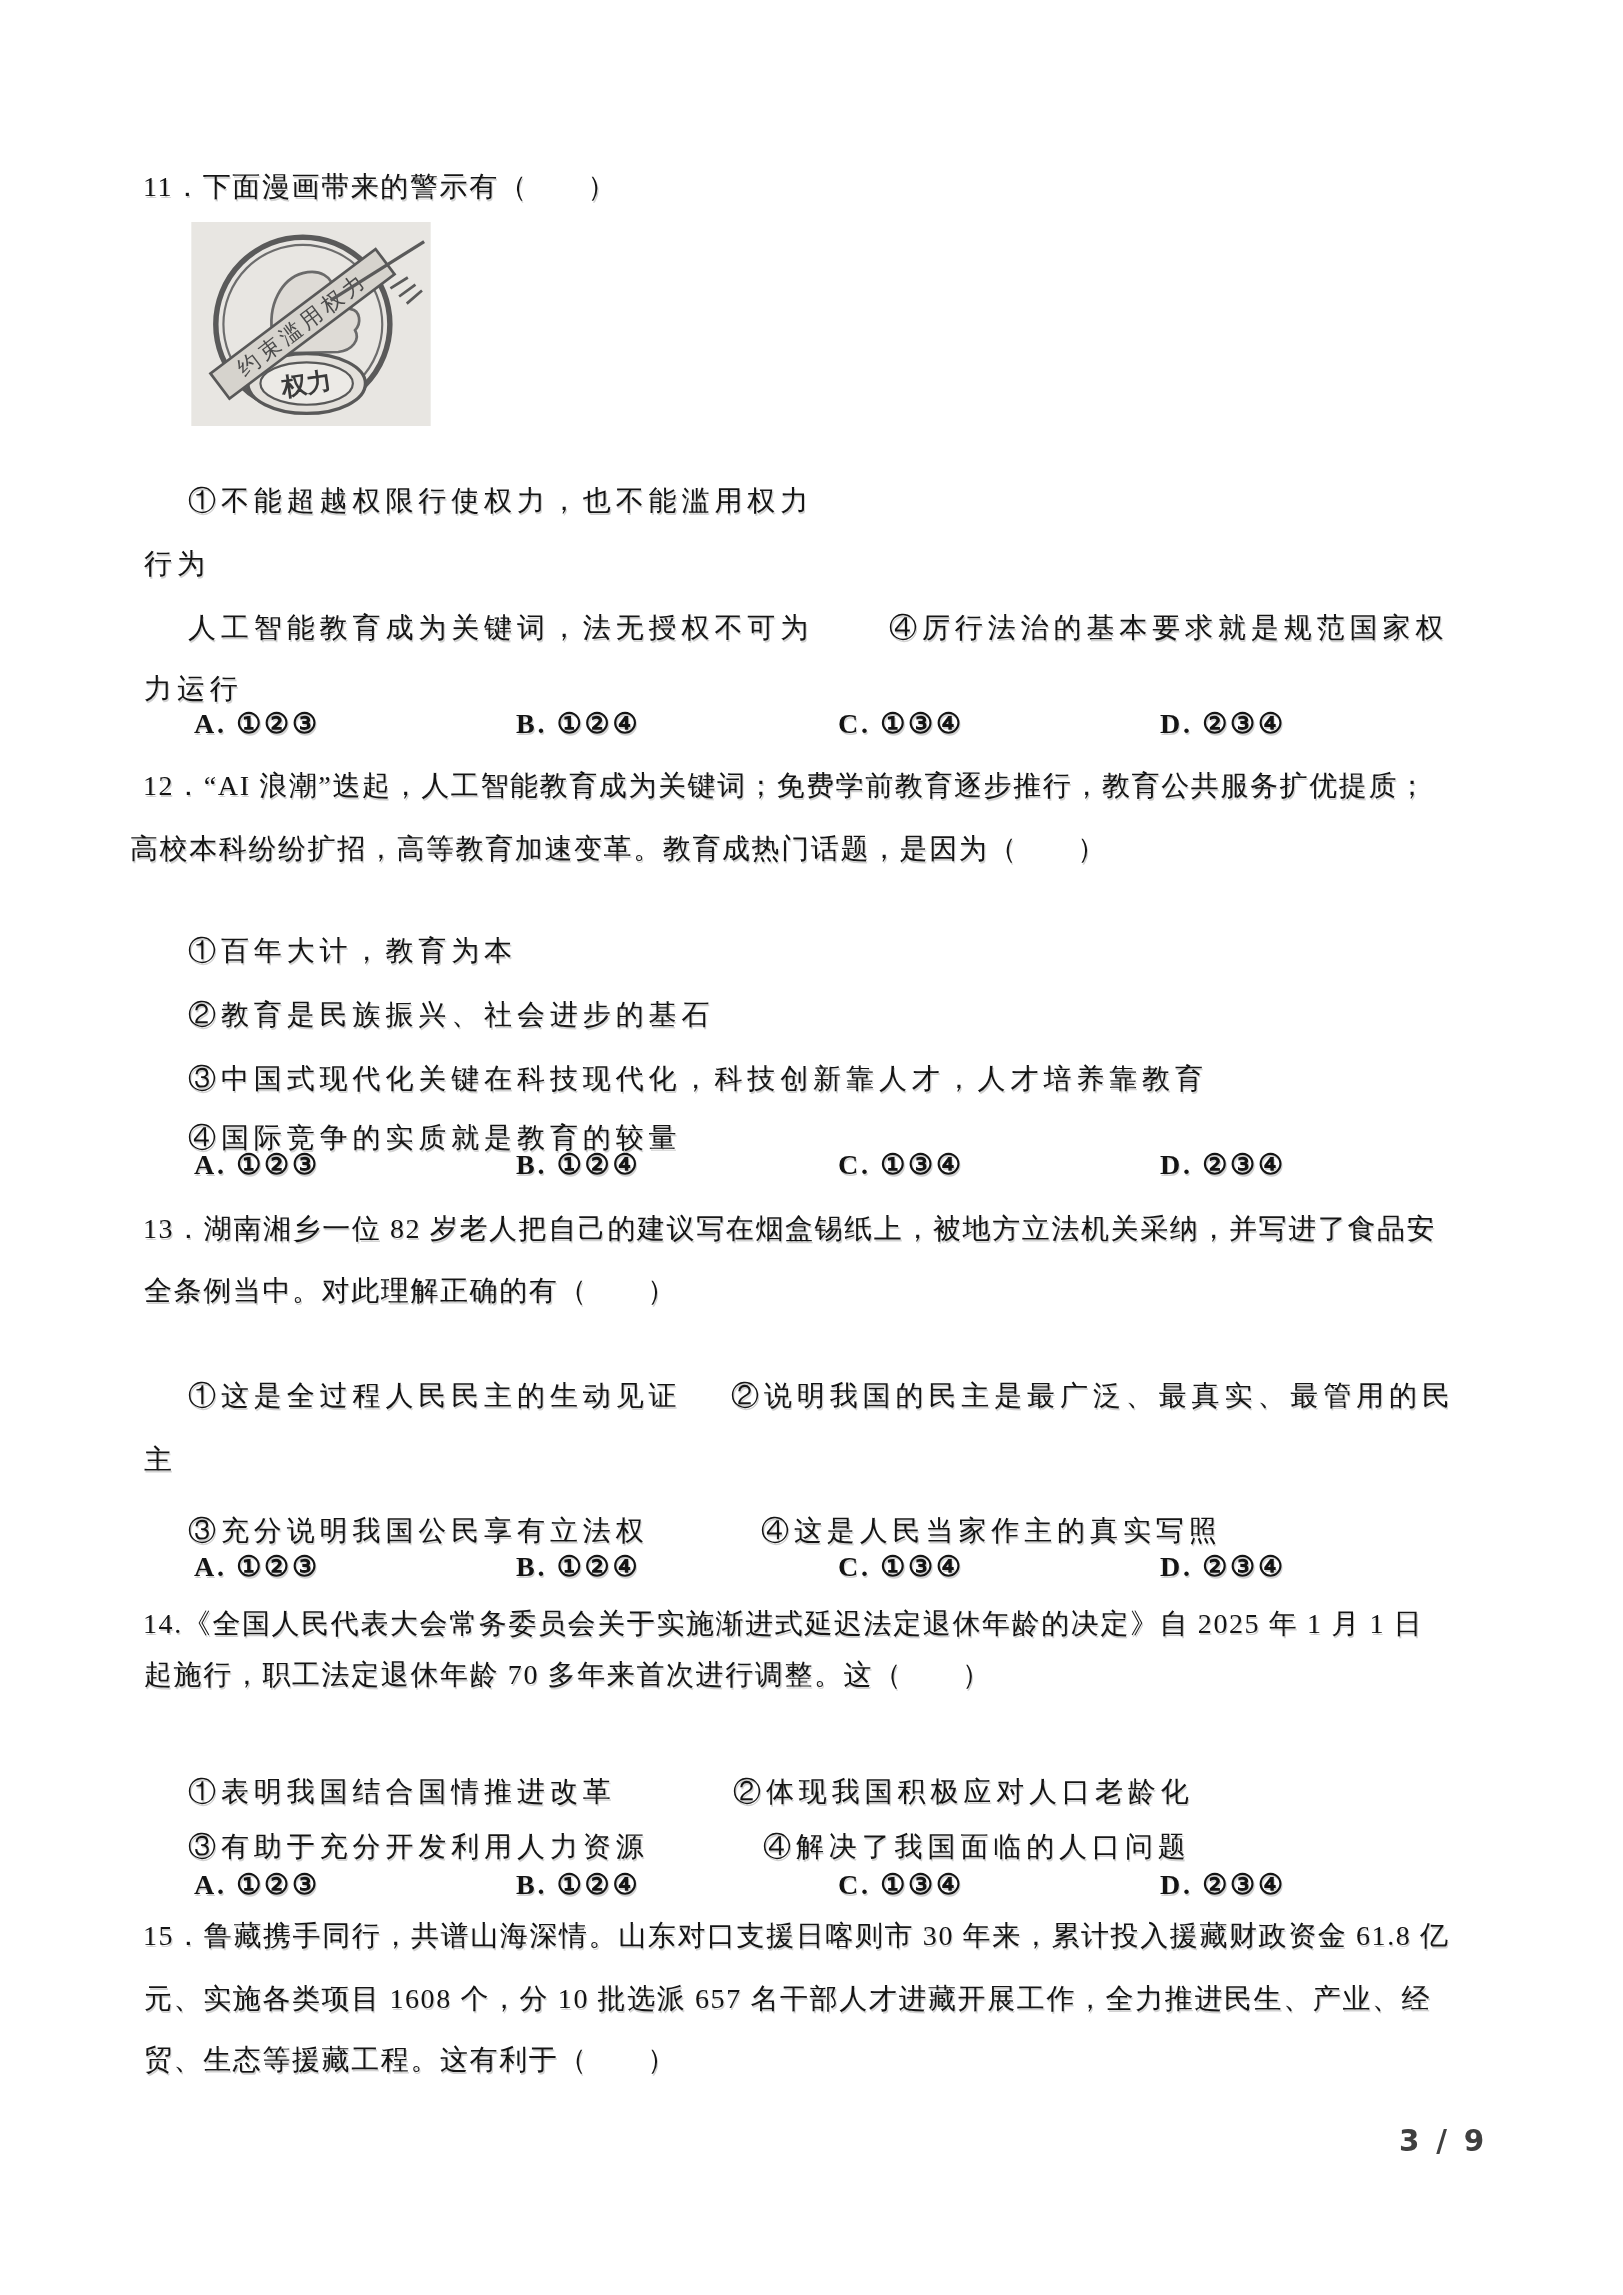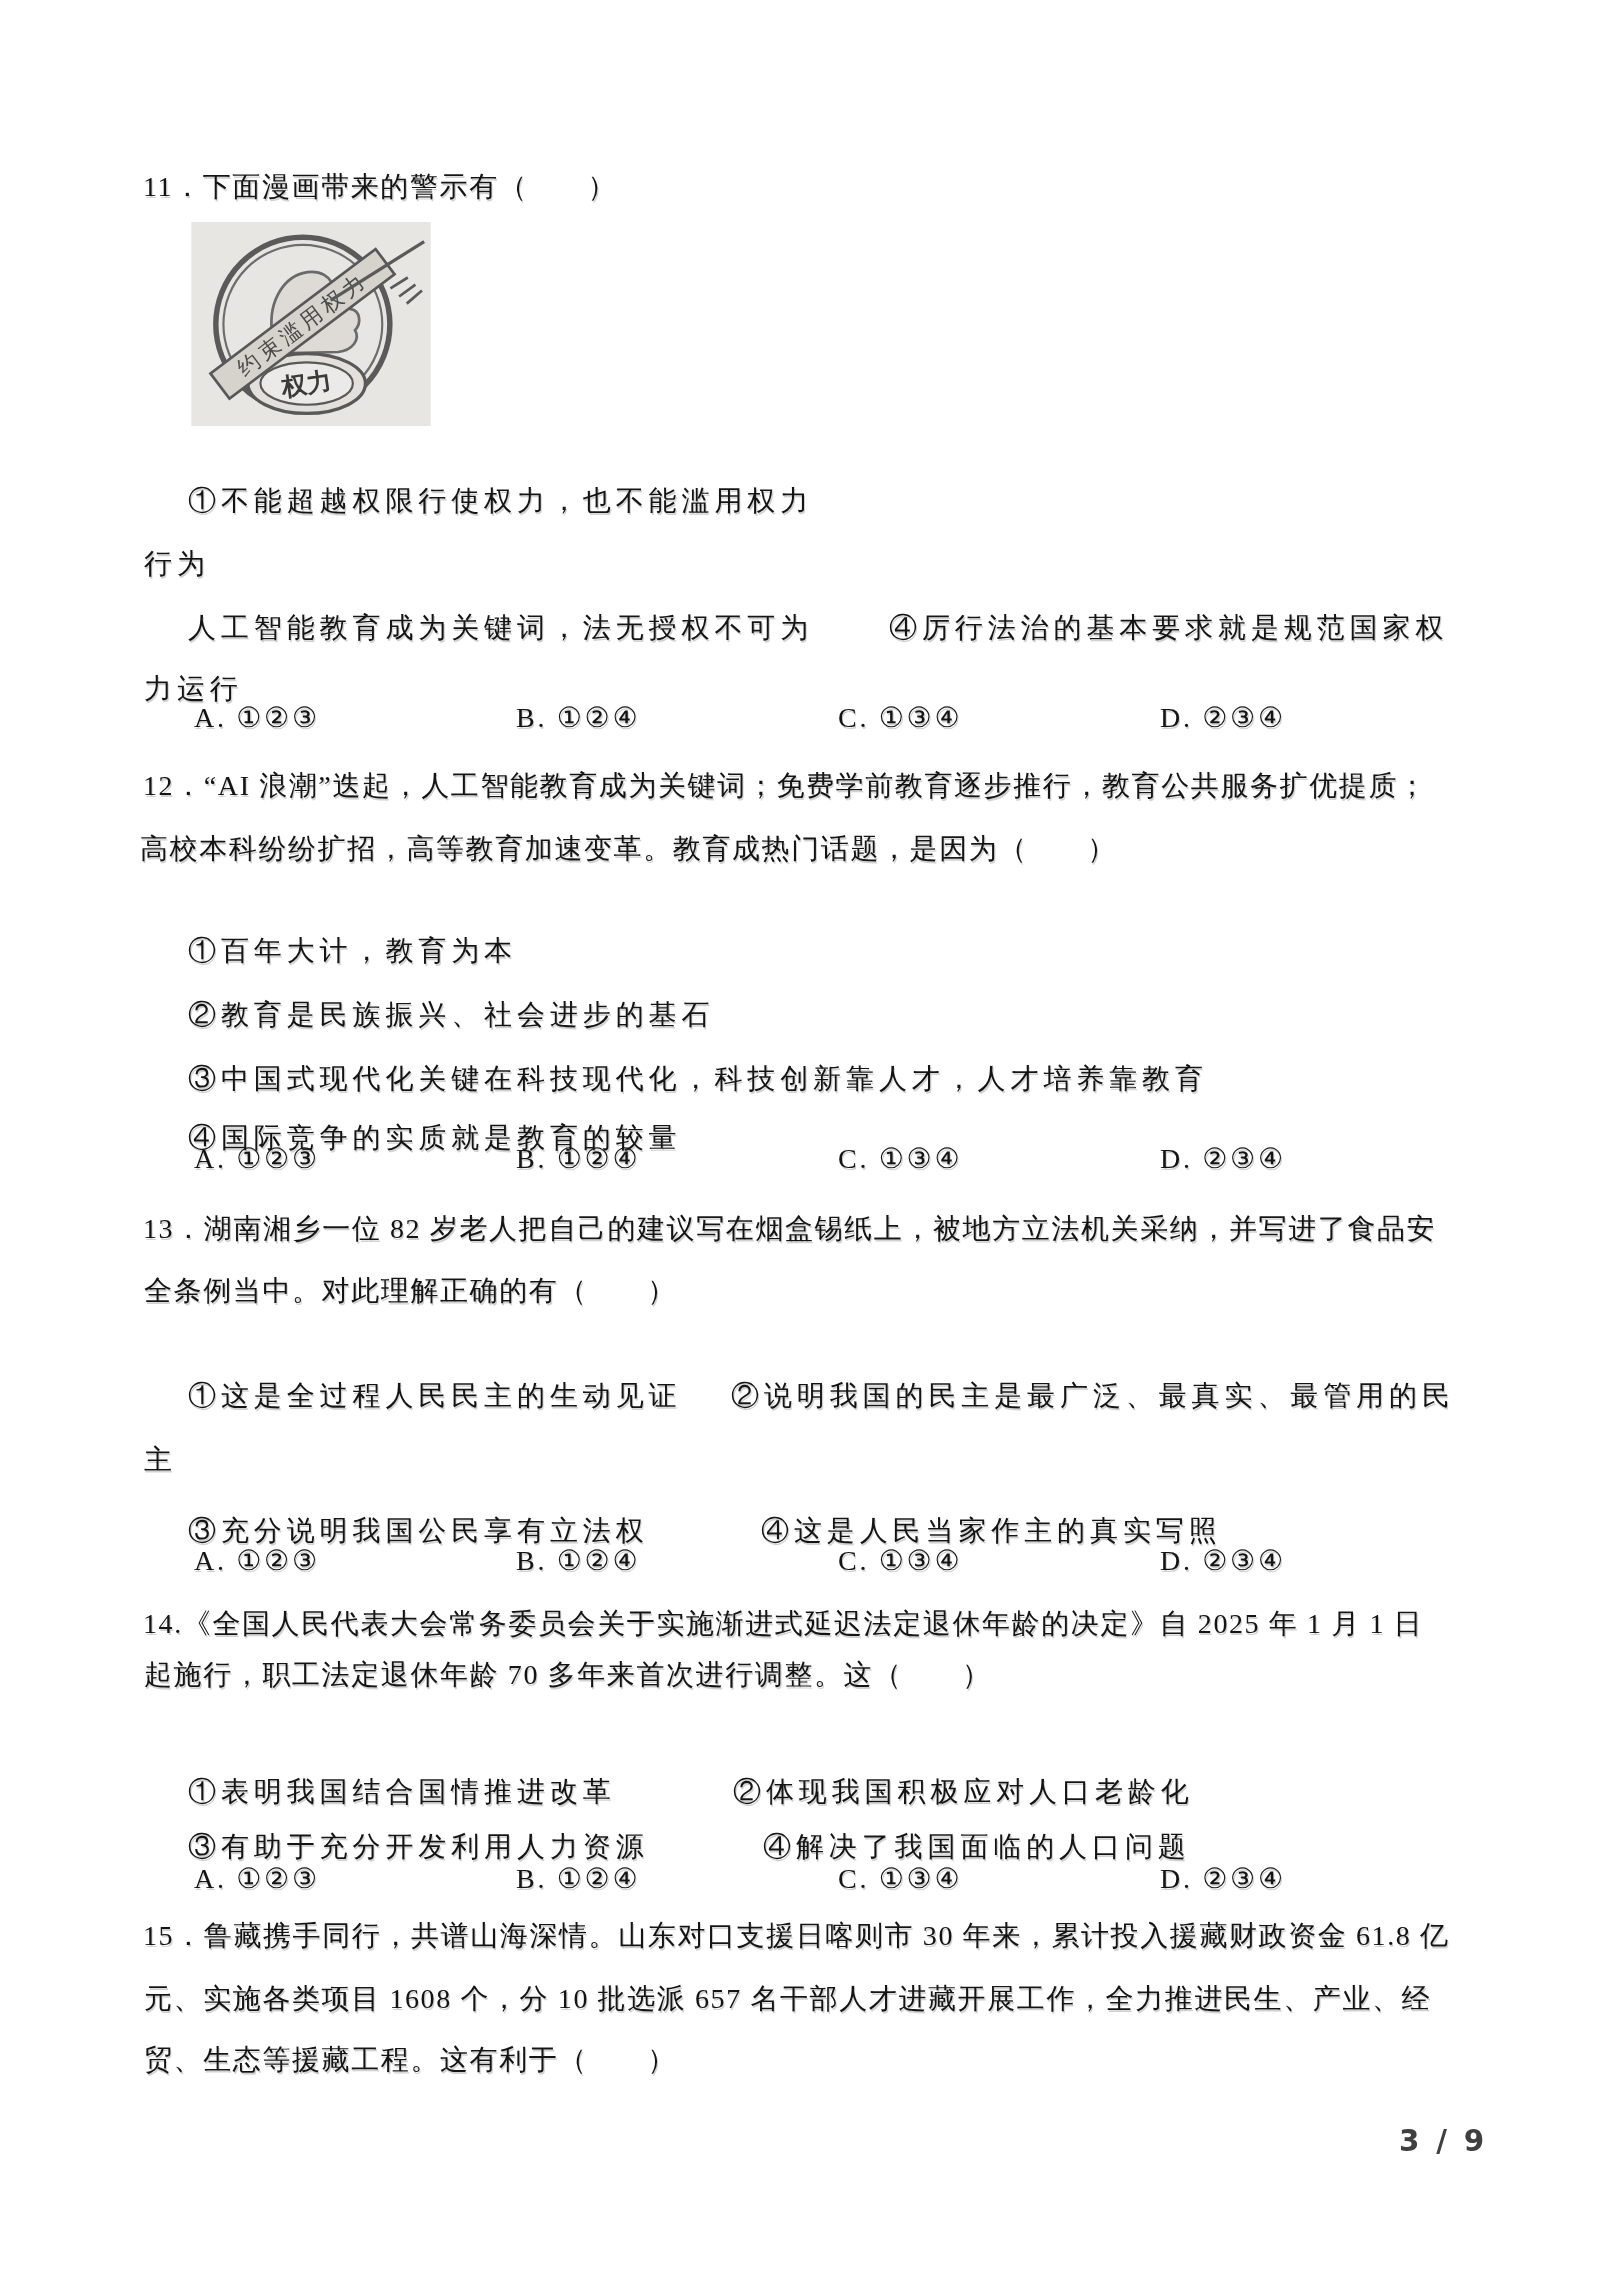--- a/index.html
+++ b/index.html
@@ -11,21 +11,21 @@
     color:#141414;
     overflow:hidden;
   }
   .line{
     position:absolute;left:0;width:1379px;height:37px;line-height:37px;
     font-size:28px;letter-spacing:1.6px;white-space:nowrap;
     text-shadow:1.1px 2.2px 0 rgba(125,125,125,0.35);
   }
   .line .t{position:absolute;top:0;}
   .opt{letter-spacing:4.9px;margin-top:39px;}
-  .ans{position:absolute;top:3px;letter-spacing:2.7px;}
+  .ans{position:absolute;top:9px;letter-spacing:2.7px;font-weight:bold;}
   .pagenum{
     position:absolute;left:1399px;top:2123px;width:120px;height:37px;line-height:37px;
     font-family:"DejaVu Sans","Liberation Sans",sans-serif;
     font-weight:bold;font-size:29.4px;letter-spacing:3.3px;color:#404040;
     text-shadow:none;
   }
   .cartoon{
     position:absolute;left:191px;top:222px;width:240px;height:204px;
   }
   svg text{font-family:"Liberation Serif","DejaVu Serif",serif;}
@@ -74,21 +74,21 @@
   <span class="ans" style="left:194px">A. ①②③</span>
   <span class="ans" style="left:516px">B. ①②④</span>
   <span class="ans" style="left:838px">C. ①③④</span>
   <span class="ans" style="left:1160px">D. ②③④</span>
 </div>
 
 <div class="line" style="top:767px">
   <span class="t" style="left:143px">12．“AI 浪潮”迭起，人工智能教育成为关键词；免费学前教育逐步推行，教育公共服务扩优提质；</span>
 </div>
 <div class="line" style="top:830px">
-  <span class="t" style="left:140px">高校本科纷纷扩招，高等教育加速变革。教育成热门话题，是因为（　　）</span>
+  <span class="t" style="left:130px">高校本科纷纷扩招，高等教育加速变革。教育成热门话题，是因为（　　）</span>
 </div>
 <div class="line" style="top:893px">
   <span class="t opt" style="left:188px">①百年大计，教育为本</span>
 </div>
 <div class="line" style="top:957px">
   <span class="t opt" style="left:188px">②教育是民族振兴、社会进步的基石</span>
 </div>
 <div class="line" style="top:1021px">
   <span class="t opt" style="left:188px">③中国式现代化关键在科技现代化，科技创新靠人才，人才培养靠教育</span>
 </div>

